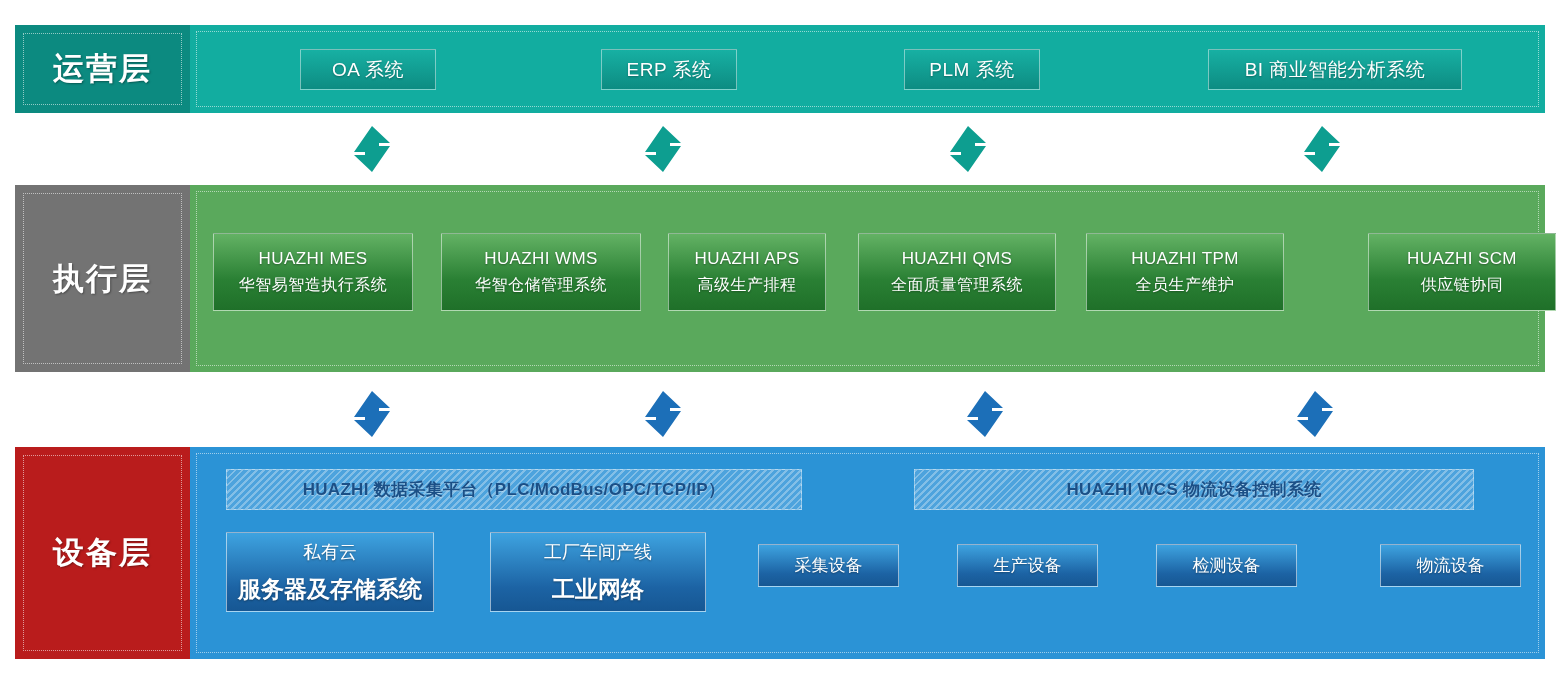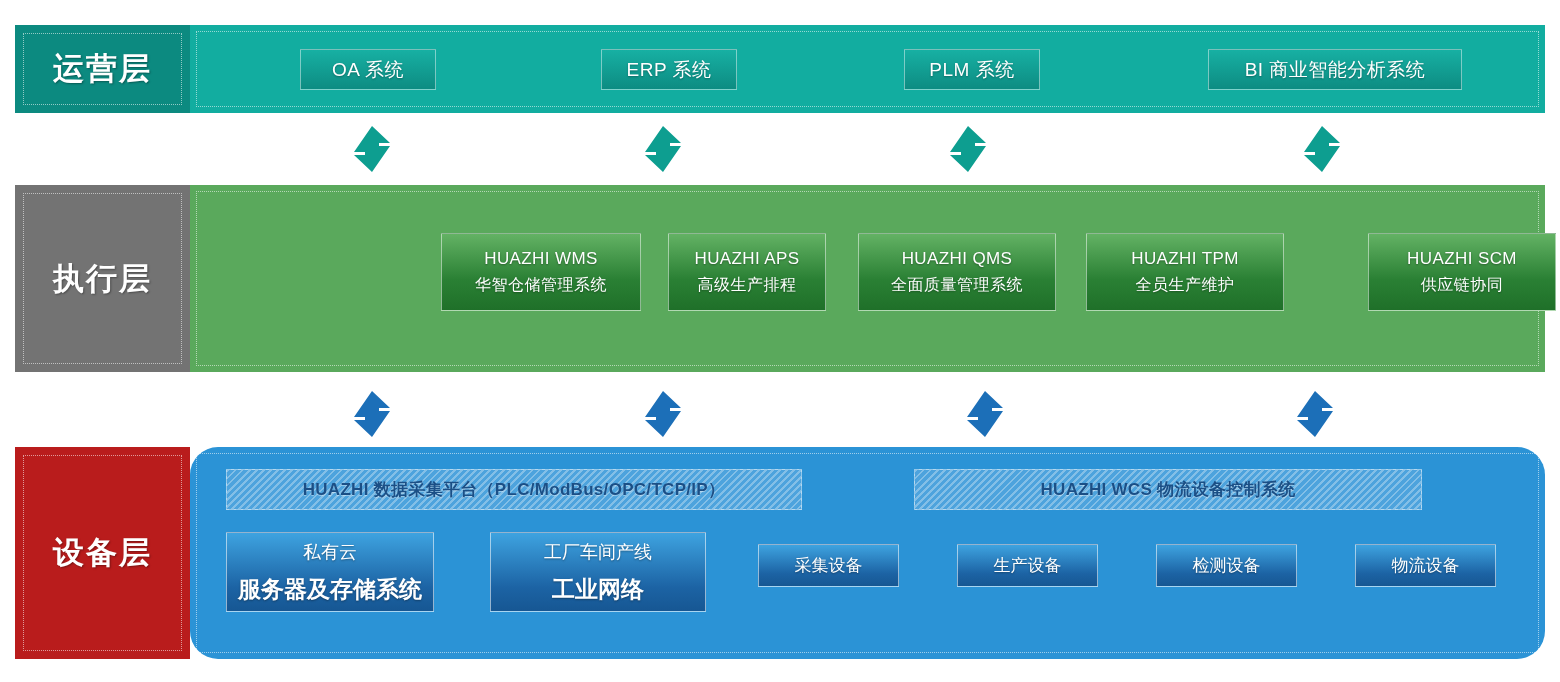--- a/index.html
+++ b/index.html
@@ -127,21 +127,21 @@
   .exec-box .line2 { font-size: 16px; letter-spacing: 0.5px; }
 
   
   #band-device {
     left: 15px;
     top: 447px;
     width: 1530px;
     height: 212px;
   }
   #band-device .band-label { background: #b91c1c; }
-  #band-device .band-body { background: #2b93d6; border-radius: 28px; }
+  #band-device .band-body { background: #2b93d6; }
 
   .dev-content { position: absolute; inset: 0; }
 
   .platform-bar {
     position: absolute;
     top: 22px;
     height: 41px;
     display: flex;
     align-items: center;
     justify-content: center;
@@ -242,20 +242,24 @@
     </div>
 
   <div class="band" id="band-execution">
     <div class="band-label">
       <div class="inner-dash"></div>
       <div class="label-text">执行层</div>
     </div>
     <div class="band-body">
       <div class="body-dash"></div>
       <div class="exec-boxes" id="exec-boxes">
+          <div class="exec-box" style="left: 23px; width: 200px;">
+            <div class="line1">HUAZHI MES</div>
+            <div class="line2">华智易智造执行系统</div>
+          </div>
           <div class="exec-box" style="left: 251px; width: 200px;">
             <div class="line1">HUAZHI WMS</div>
             <div class="line2">华智仓储管理系统</div>
           </div>
           <div class="exec-box" style="left: 478px; width: 158px;">
             <div class="line1">HUAZHI APS</div>
             <div class="line2">高级生产排程</div>
           </div>
           <div class="exec-box" style="left: 668px; width: 198px;">
             <div class="line1">HUAZHI QMS</div>
@@ -298,30 +302,30 @@
 
   <div class="band" id="band-device">
     <div class="band-label">
       <div class="inner-dash"></div>
       <div class="label-text">设备层</div>
     </div>
     <div class="band-body">
       <div class="body-dash"></div>
       <div class="dev-content" id="dev-content">
           <div class="platform-bar" style="left: 36px; width: 576px;">HUAZHI 数据采集平台（PLC/ModBus/OPC/TCP/IP）</div>
-          <div class="platform-bar" style="left: 724px; width: 508px;">HUAZHI WCS 物流设备控制系统</div>
+          <div class="platform-bar" style="left: 724px; width: 560px;">HUAZHI WCS 物流设备控制系统</div>
           <div class="dev-box tall" style="left: 36px; width: 208px;">
             <div class="line1">私有云</div>
             <div class="line2">服务器及存储系统</div>
           </div>
           <div class="dev-box tall" style="left: 300px; width: 216px;">
             <div class="line1">工厂车间产线</div>
             <div class="line2">工业网络</div>
           </div>
           <div class="dev-box small" style="left: 568px; width: 141px;">采集设备</div>
           <div class="dev-box small" style="left: 767px; width: 141px;">生产设备</div>
           <div class="dev-box small" style="left: 966px; width: 141px;">检测设备</div>
-          <div class="dev-box small" style="left: 1165px; width: 141px;">物流设备</div>
+          <div class="dev-box small" style="left: 1190px; width: 141px;">物流设备</div>
         </div>
     </div>
   </div>
 
 </div>
 
 </body></html>

